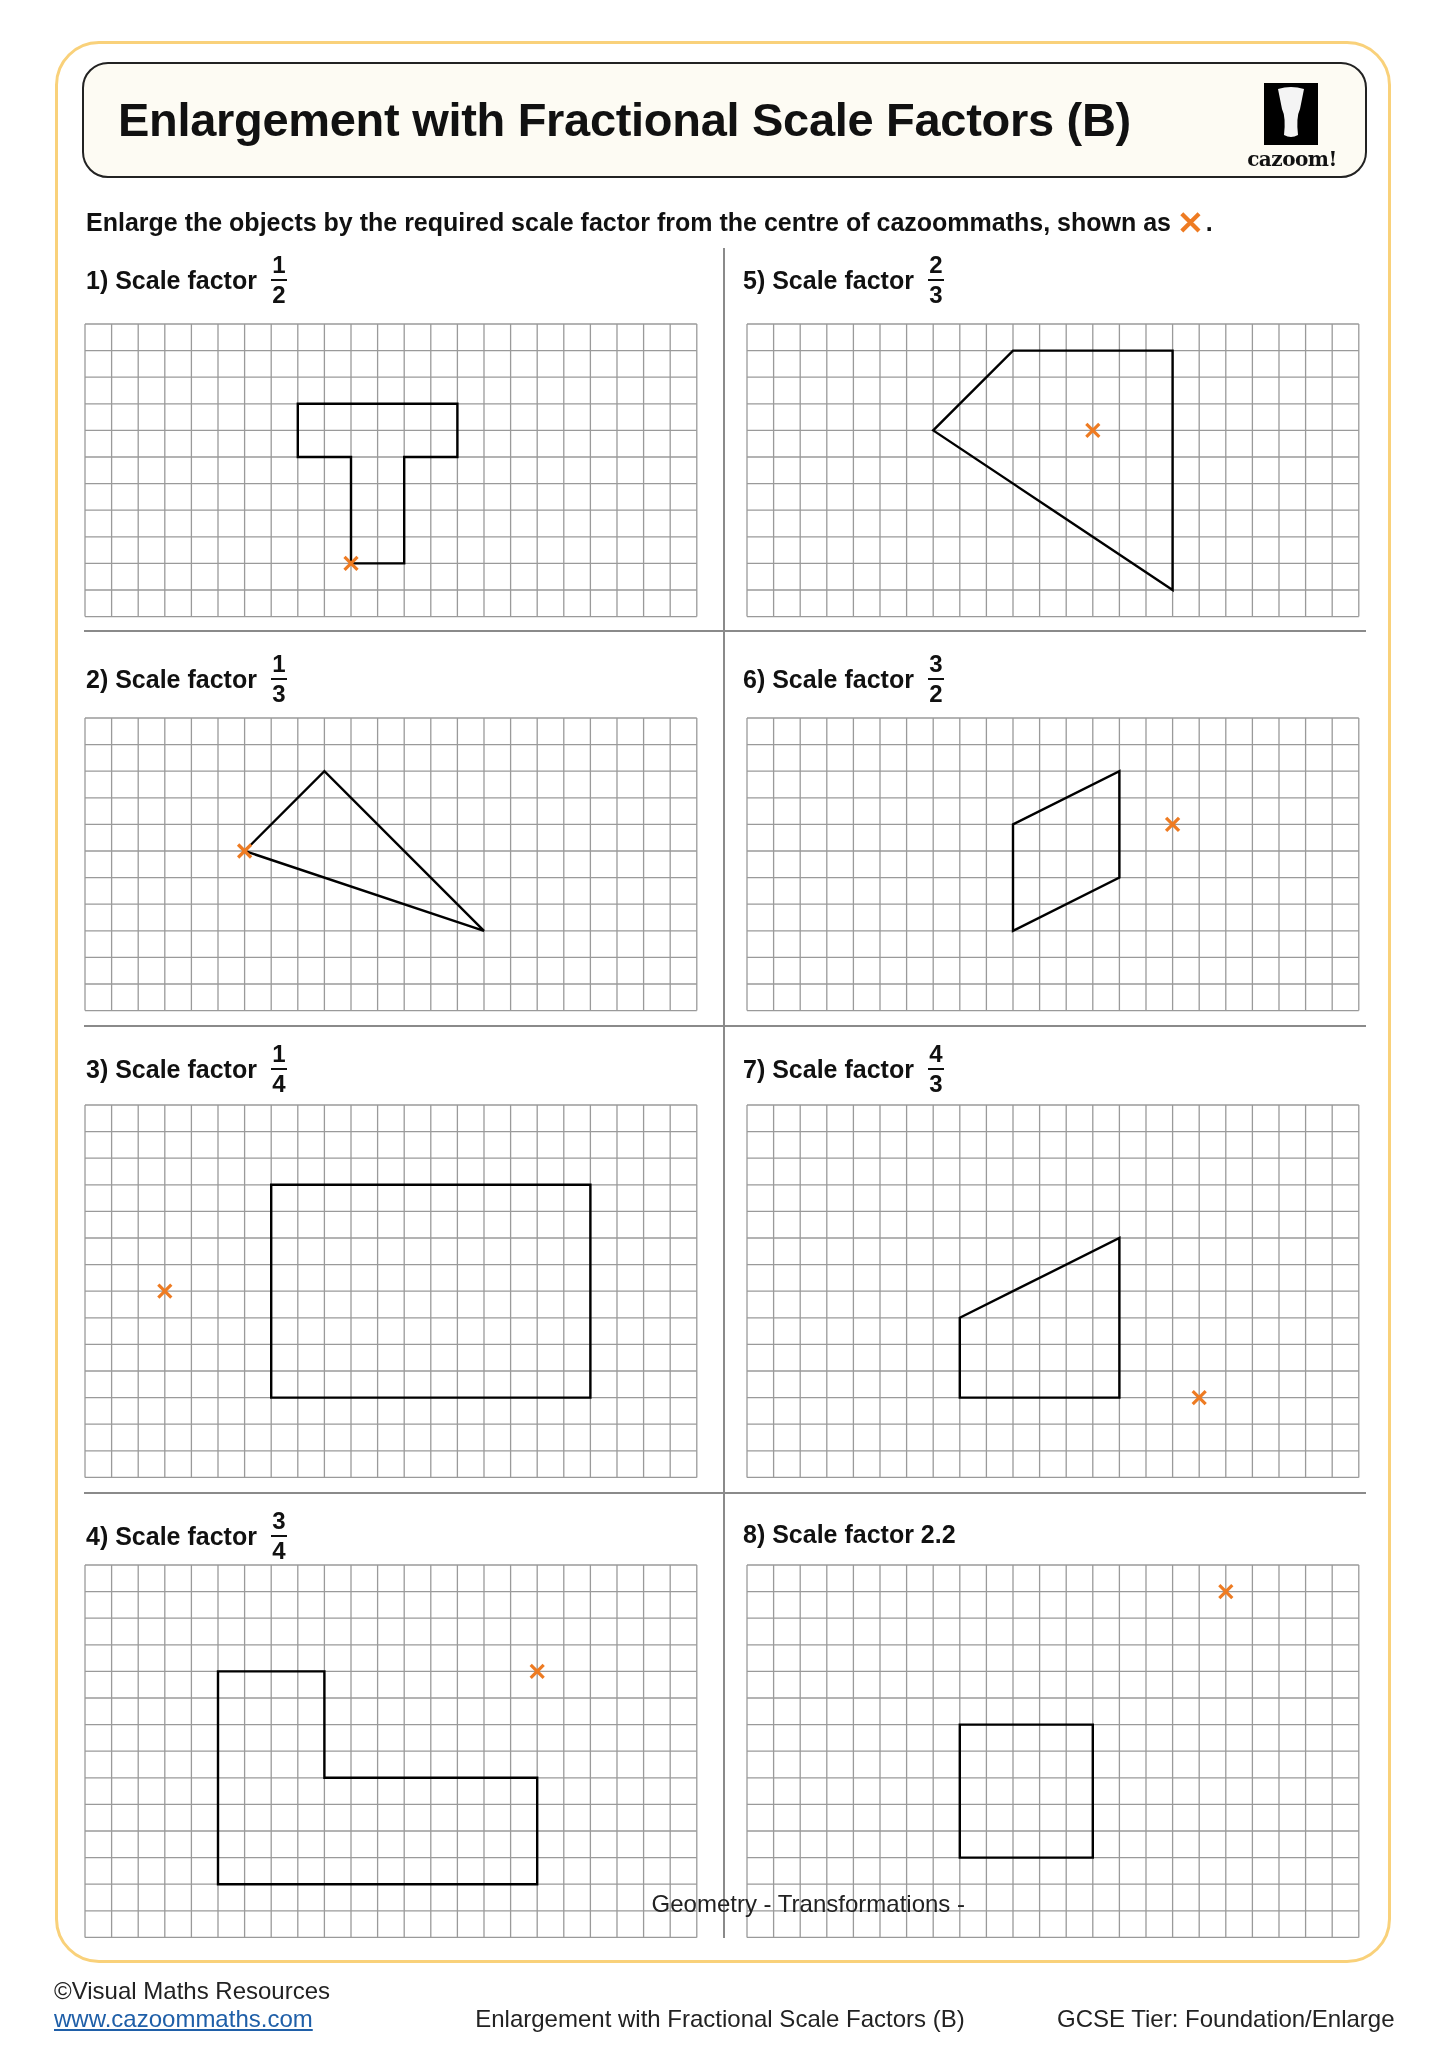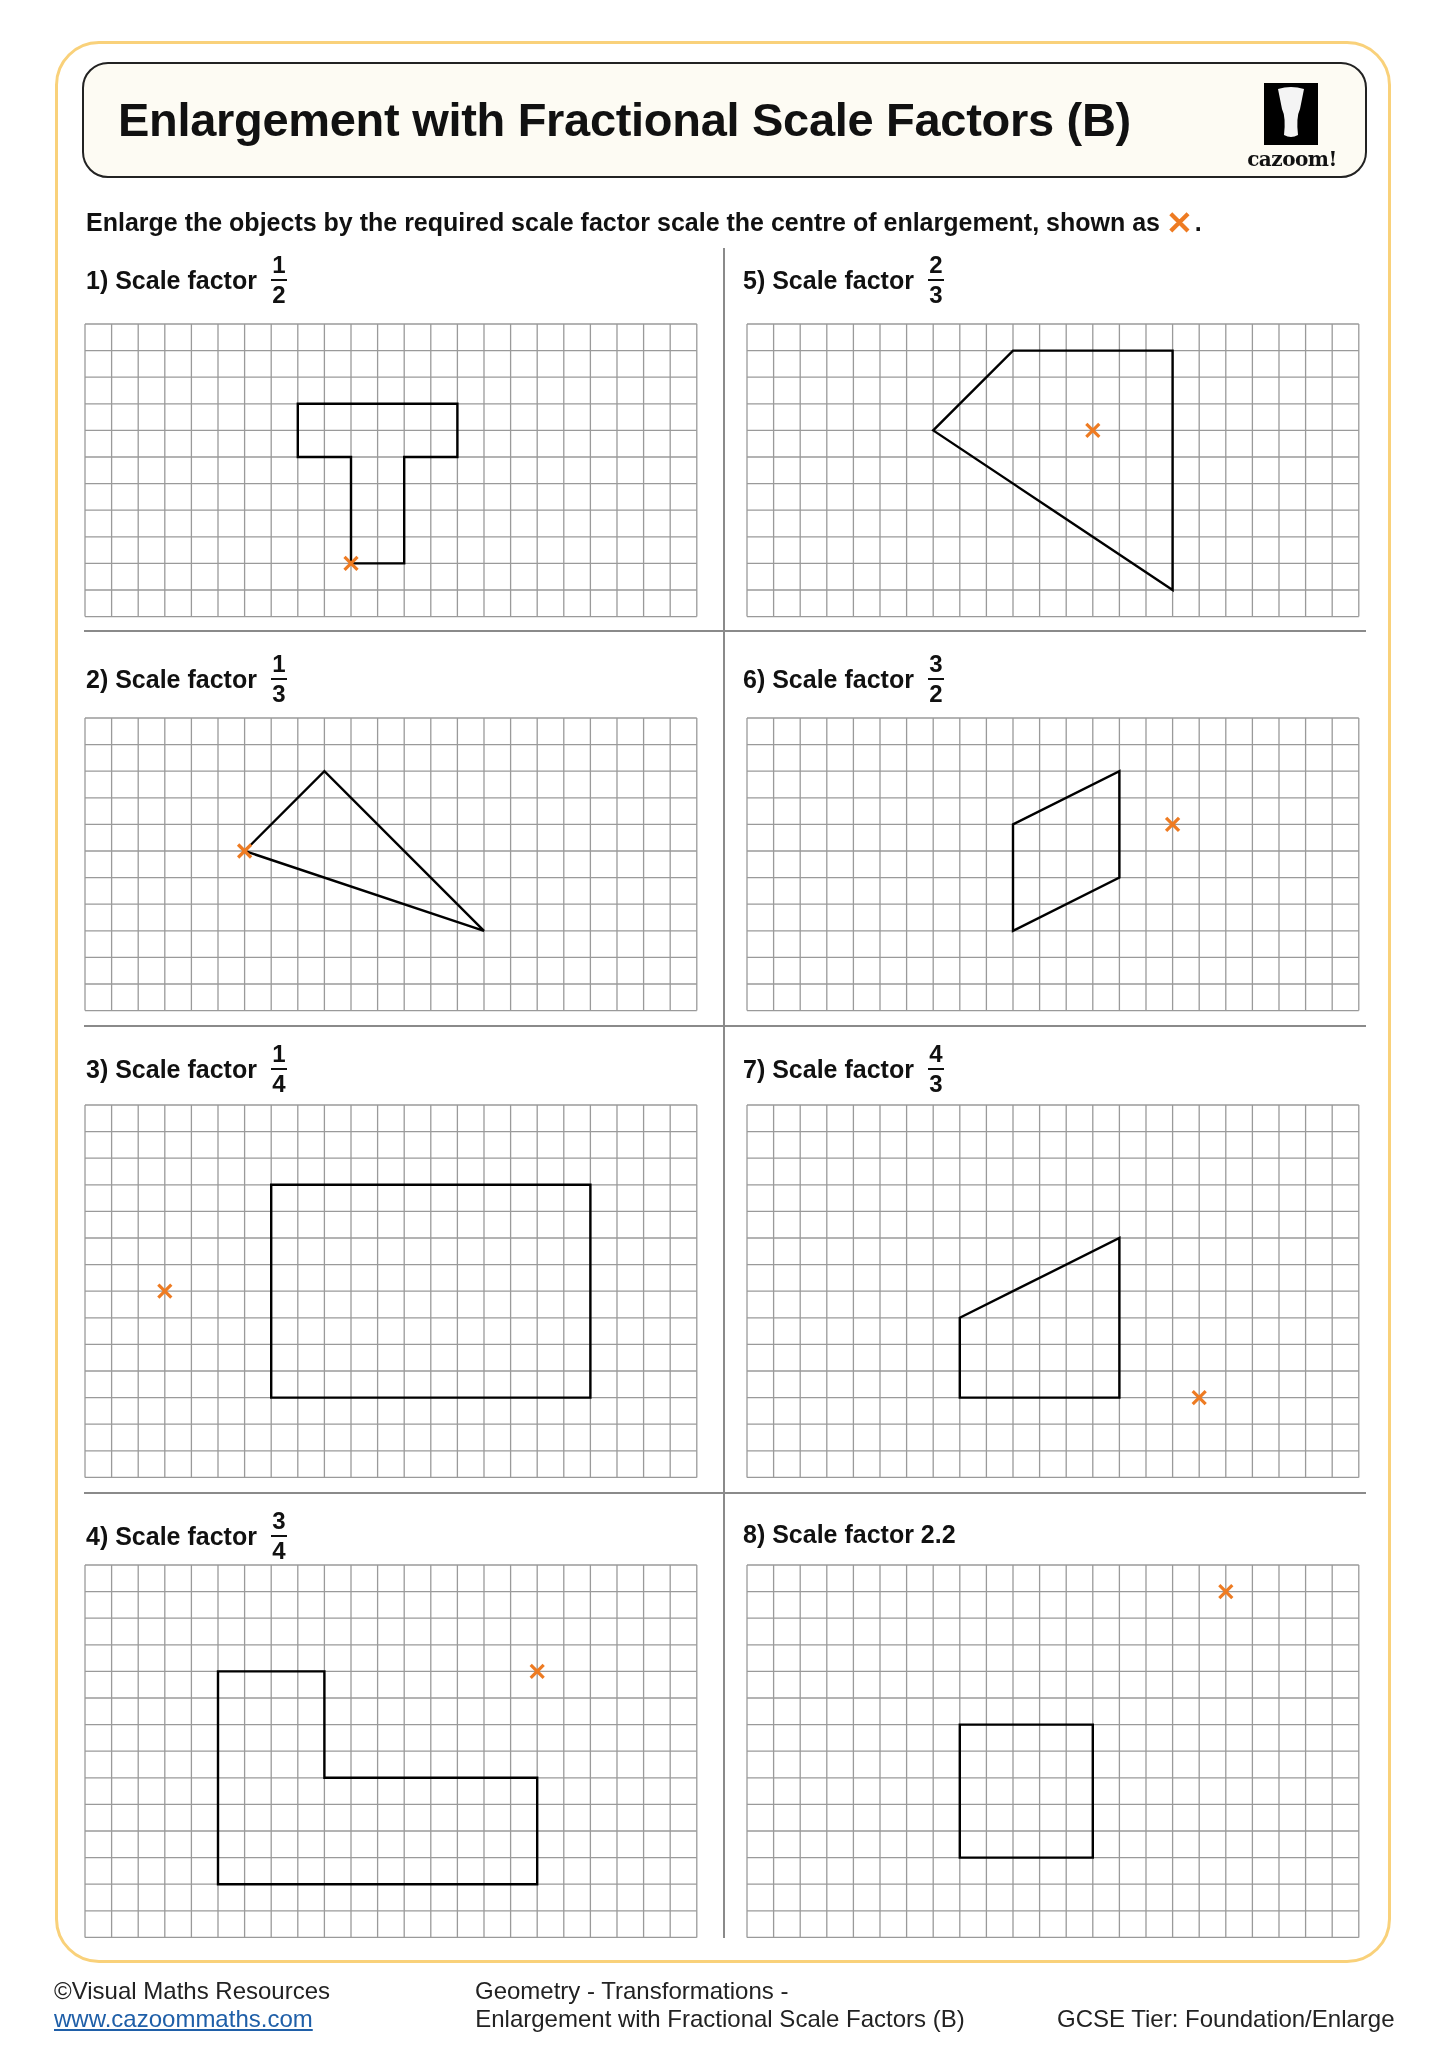--- a/index.html
+++ b/index.html
@@ -34,21 +34,21 @@
   <div class="title">Enlargement with Fractional Scale Factors (B)</div>
   <div class="logo">
     <svg width="54" height="62" viewBox="0 0 54 62">
       <path d="M14 6 Q27 2 40 6 L36 26 Q32 34 34 52 Q27 56 20 52 Q22 34 18 26 Z" fill="#f4f4f4"></path>
     </svg>
   </div>
   <div class="logo-word">cazoom!</div>
 </div>
 
 <div class="instruction">
-  <span>Enlarge the objects by the required scale factor scale the centre of enlargement, shown as</span><span class="instr-cross">✕</span><span>.</span>
+  <span>Enlarge the objects by the required scale factor from the centre of cazoommaths, shown as</span><span class="instr-cross">✕</span><span>.</span>
 </div>
 
 <div class="vdivider"></div>
 <div class="hdivider" style="left:84px;top:630px;width:1282px;"></div>
 <div class="hdivider" style="left:84px;top:1025px;width:1282px;"></div>
 <div class="hdivider" style="left:84px;top:1492px;width:1282px;"></div>
 
 <div>
   <div class="label" style="left:86px;top:253px;">
     <span>1)</span>&nbsp;<span>Scale factor</span>
@@ -483,15 +483,15 @@
       <polygon points="212.8,159.60000000000002 345.8,159.60000000000002 345.8,292.6 212.8,292.6" fill="none" stroke="#000000" stroke-width="2.4" stroke-linejoin="miter"></polygon>
       <g>
         <line x1="472.3" y1="20.1" x2="485.3" y2="33.1" stroke="#ee7b22" stroke-width="3.2"></line>
         <line x1="472.3" y1="33.1" x2="485.3" y2="20.1" stroke="#ee7b22" stroke-width="3.2"></line>
       </g>
     </svg>
 </div>
 
 <div class="footer" style="left:54px;top:1977px;">©Visual Maths Resources</div>
 <div class="footer" style="left:54px;top:2005px;"><a>www.cazoommaths.com</a></div>
-<div class="footer" style="left:475px;top:1977px;width:490px;text-align:left;">Geometry - Transformations -</div>
+<div class="footer" style="left:475px;top:1890px;width:490px;text-align:right;">Geometry - Transformations -</div>
 <div class="footer" style="left:470px;top:2005px;width:500px;text-align:center;">Enlargement with Fractional Scale Factors (B)</div>
 <div class="footer" style="left:1057px;top:2005px;">GCSE Tier: Foundation/Enlarge</div>
 
 </body></html>

